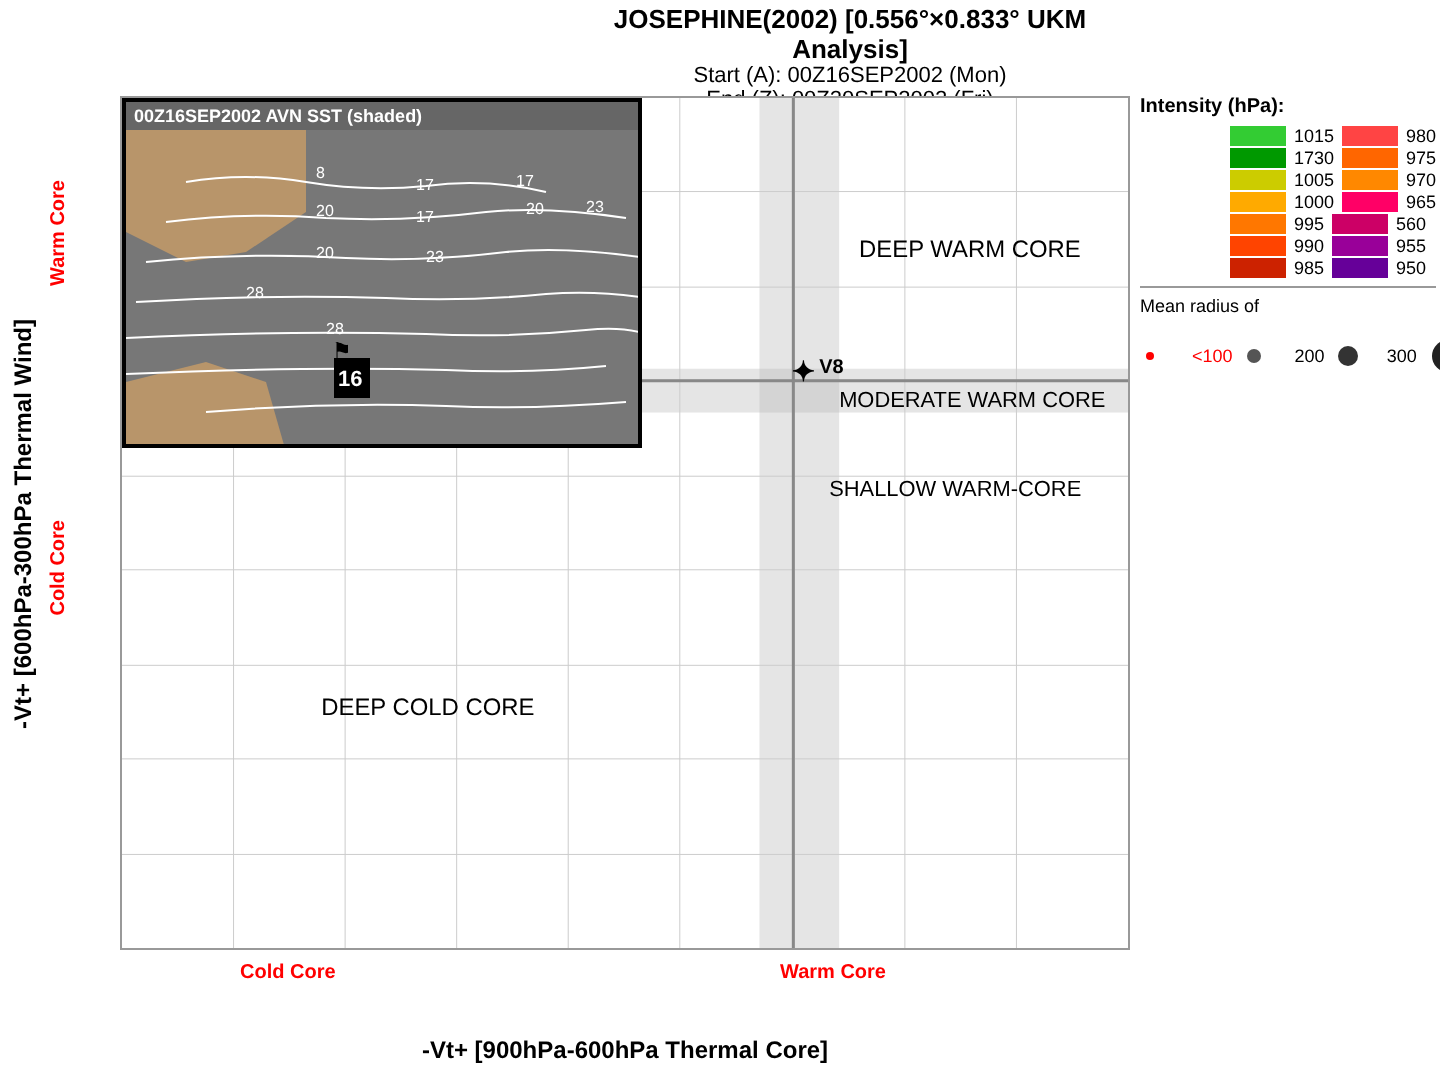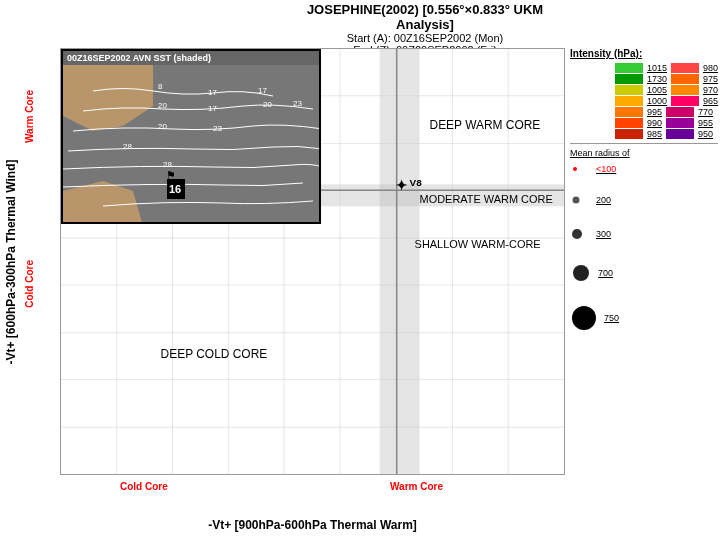--- a/index.html
+++ b/index.html
@@ -88,21 +88,20 @@
       z-index: 10;
     }
 
     
     #legend-area {
       position: absolute;
       top: 48px;
       right: 2px;
       width: 148px;
       bottom: 65px;
-      text-decoration: underline;
     }
 
     .legend-title {
       font-size: 10px;
       font-weight: bold;
       color: #000;
       margin-bottom: 2px;
     }
 
     .legend-row {
@@ -276,21 +275,21 @@
     
 
   </div>
 
   <div style="position:absolute;top:48px;right:150px;bottom:65px;width:22px;display:flex;align-items:center;justify-content:center;">
   </div>
 
   <div style="position:absolute;top:90px;left:24px;font-size:10px;font-weight:bold;color:red;writing-mode:vertical-rl;transform:rotate(180deg);">Warm Core</div>
   <div style="position:absolute;top:260px;left:24px;font-size:10px;font-weight:bold;color:red;writing-mode:vertical-rl;transform:rotate(180deg);">Cold Core</div>
 
-  <div id="x-axis-label">-Vt+ [900hPa-600hPa Thermal Warm]</div>
+  <div id="x-axis-label">-Vt+ [900hPa-600hPa Thermal Core]</div>
 
   <div style="position:absolute;bottom:48px;left:390px;font-size:10px;font-weight:bold;color:red;">Warm Core</div>
   <div style="position:absolute;bottom:48px;left:120px;font-size:10px;font-weight:bold;color:red;">Cold Core</div>
 
   <div id="legend-area">
     <div class="legend-title">Intensity (hPa):</div>
 
     <div style="display:flex;gap:4px;margin-bottom:2px;">
       <div style="width:28px;font-size:9px;text-align:center;"></div>
       <div style="width:28px;font-size:9px;text-align:center;"></div>
@@ -321,21 +320,21 @@
       <div class="legend-color" style="background:#ffaa00;"></div>
       <span class="legend-text">1000</span>
       <div class="legend-color" style="background:#ff0066;margin-left:4px;"></div>
       <span class="legend-text">965</span>
     </div>
 
     <div class="legend-row">
       <div class="legend-color" style="background:#ff7700;"></div>
       <span class="legend-text">995</span>
       <div class="legend-color" style="background:#cc0066;margin-left:4px;"></div>
-      <span class="legend-text">770</span>
+      <span class="legend-text">560</span>
     </div>
 
     <div class="legend-row">
       <div class="legend-color" style="background:#ff4400;"></div>
       <span class="legend-text">990</span>
       <div class="legend-color" style="background:#990099;margin-left:4px;"></div>
       <span class="legend-text">955</span>
     </div>
 
     <div class="legend-row">
@@ -344,21 +343,21 @@
       <div class="legend-color" style="background:#660099;margin-left:4px;"></div>
       <span class="legend-text">950</span>
     </div>
 
     <div class="legend-divider"></div>
 
     <div style="font-size:9px;color:#000;line-height:1.3;">
       <div>Mean radius of</div>
     </div>
 
-    <div style="display:flex;flex-direction:column;gap:20px;margin-top:4px;">
+    <div style="display:flex;flex-direction:row;gap:5px;margin-top:4px;">
       <div style="display:flex;align-items:center;gap:6px;">
         <svg width="20" height="10">
             <circle cx="5" cy="5" r="2" fill="red"></circle>
           </svg>
         <span style="font-size:9px;color:red;">&lt;100</span>
       </div>
       <div style="display:flex;align-items:center;gap:6px;">
         <svg width="20" height="12">
             <circle cx="6" cy="6" r="3.5" fill="#555"></circle>
           </svg>

